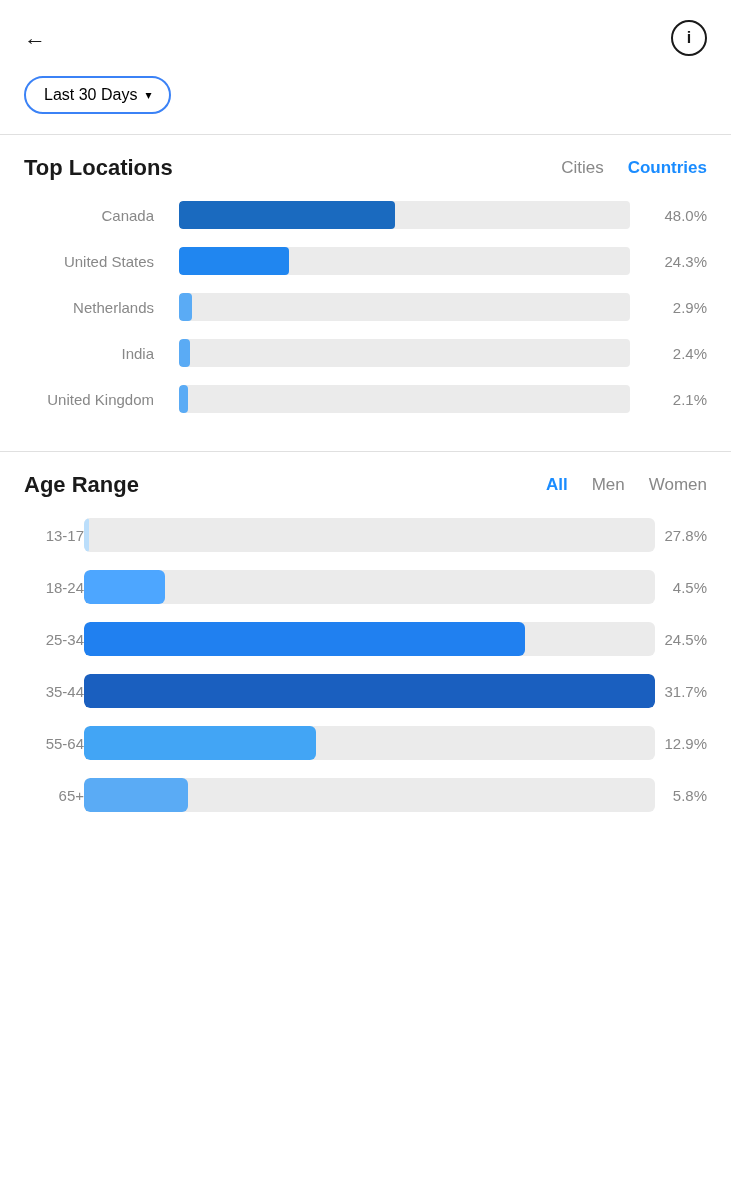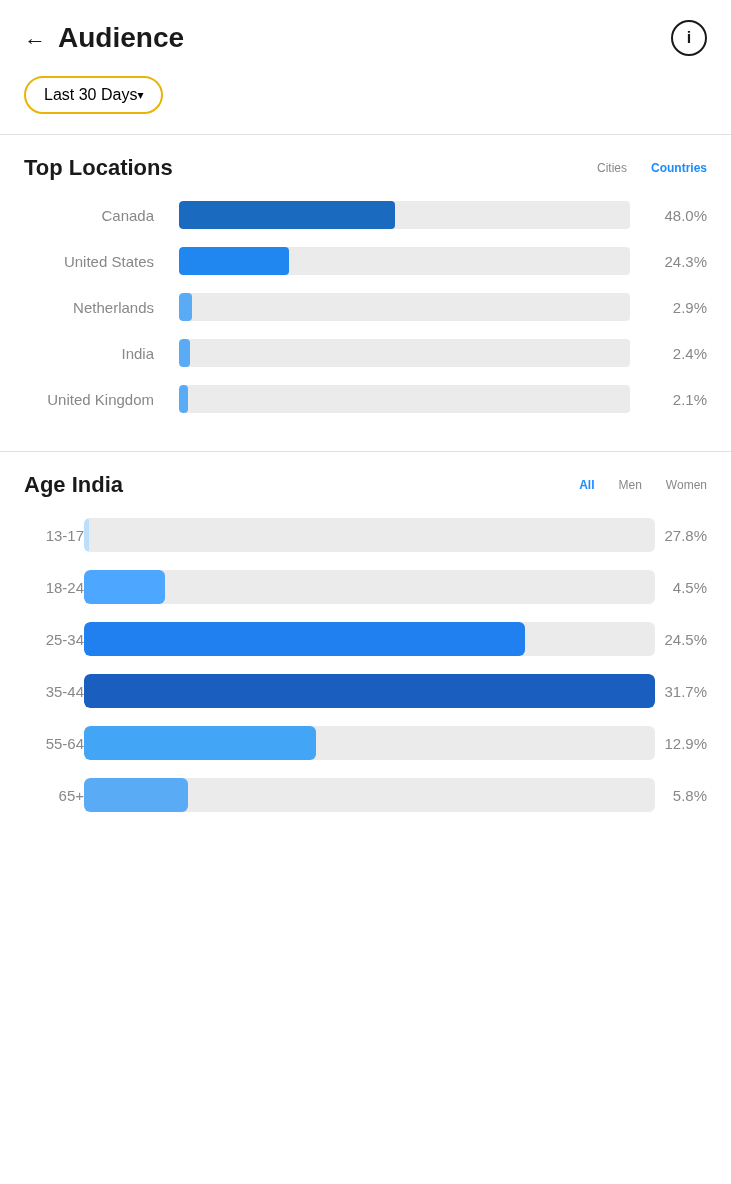--- a/index.html
+++ b/index.html
@@ -43,29 +43,30 @@
       font-size: 16px;
       font-weight: 600;
       color: #1a1a1a;
       cursor: pointer;
     }
 
     .date-filter {
       margin: 4px 24px 20px;
     }
     .date-btn {
-      border: 2px solid #eab308;
+      border: 2px solid #3b82f6;
       border-radius: 20px;
       padding: 8px 18px;
       font-size: 16px;
       font-weight: 500;
       background: #fff;
       cursor: pointer;
       display: flex;
       align-items: center;
+      gap: 8px;
     }
     .date-btn .chevron {
       font-size: 12px;
     }
 
     .divider {
       height: 1px;
       background: #e0e0e0;
       margin: 0 0;
     }
@@ -85,21 +86,21 @@
       font-size: 22px;
       font-weight: 700;
       color: #1a1a1a;
     }
     .section-tabs {
       display: flex;
       gap: 24px;
       align-items: center;
     }
     .tab {
-      font-size: 12px;
+      font-size: 17px;
       font-weight: 500;
       cursor: pointer;
     }
     .tab.inactive {
       color: #888;
     }
     .tab.active {
       color: #1a8cff;
       font-weight: 600;
     }
@@ -176,21 +177,20 @@
       color: #888;
       flex-shrink: 0;
     }
   </style>
 </head>
 <body>
 
 <div class="header">
   <div class="header-left">
     <span class="back-arrow">←</span>
-    <span class="header-title">Audience</span>
   </div>
   <div class="info-icon">i</div>
 </div>
 
 <div class="date-filter">
   <button class="date-btn">
     <span>Last 30 Days</span>
     <span class="chevron">▾</span>
   </button>
 </div>
@@ -242,21 +242,21 @@
       </div>
       <span class="bar-value">2.1%</span>
     </div>
     </div>
 </div>
 
 <div class="divider"></div>
 
 <div class="section">
   <div class="section-header">
-    <span class="section-title">Age India</span>
+    <span class="section-title">Age Range</span>
     <div class="section-tabs">
       <span class="tab active">All</span>
       <span class="tab inactive">Men</span>
       <span class="tab inactive">Women</span>
     </div>
   </div>
 
   <div id="age-bars">
       <div class="age-bar-row">
       <span class="age-label">13-17</span>

